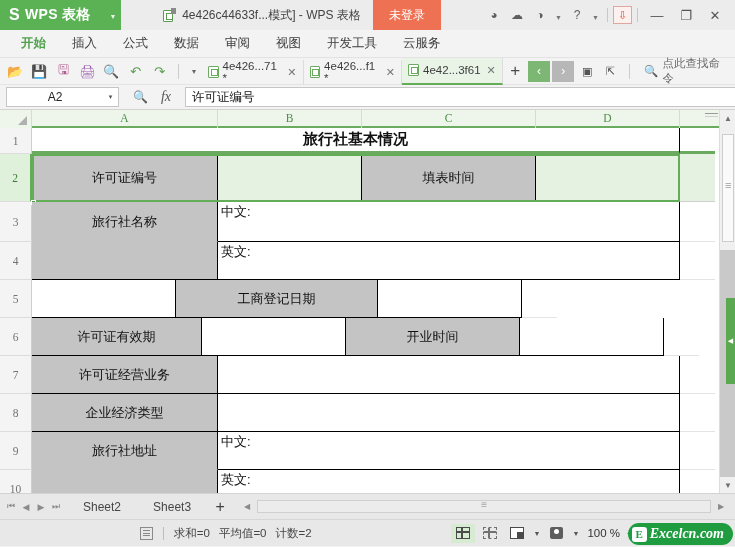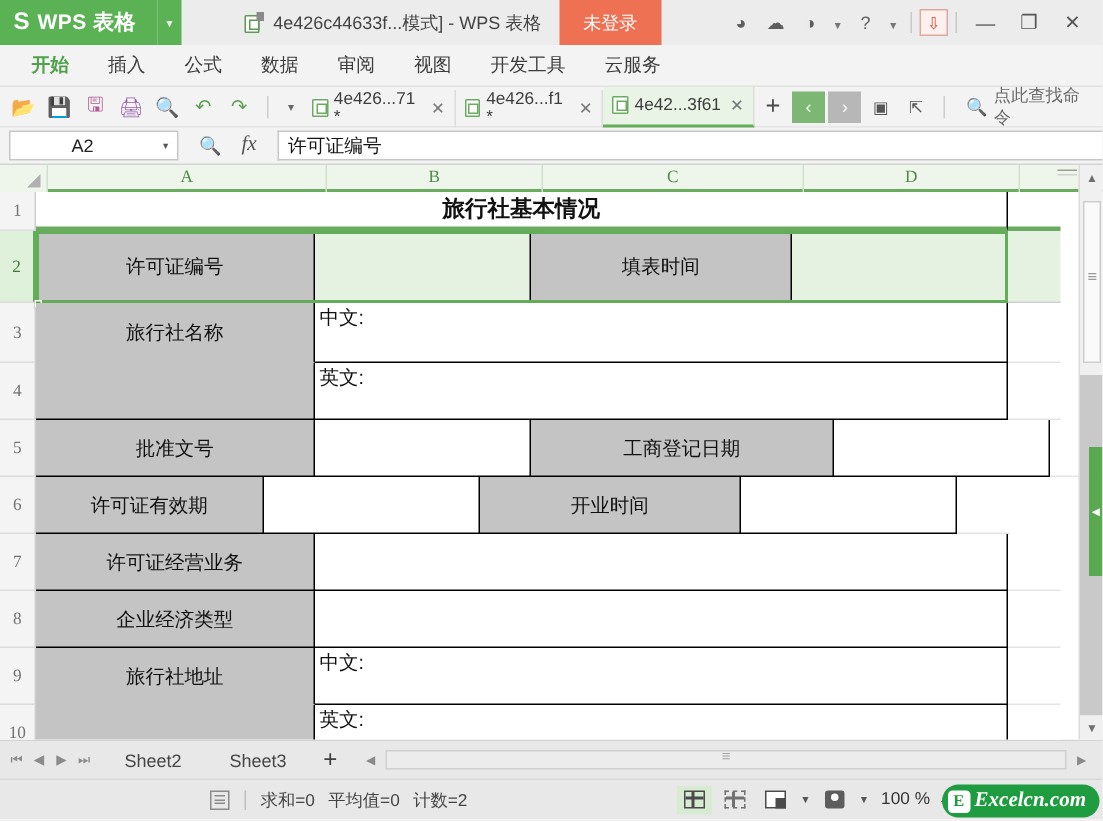--- a/index.html
+++ b/index.html
@@ -501,29 +501,28 @@
           <div class="cell tailcol" style="width:35px;border-bottom:1px solid #e4e4e4;"></div>
         </div>
 
         <div class="srow" style="height:38px">
           <div class="cell center gray" style="width:186px"></div>
           <div class="cell pad" style="width:462px;align-items:flex-start;padding-top:1px;">英文:</div>
           <div class="cell tailcol" style="width:35px;border-bottom:1px solid #e4e4e4;"></div>
         </div>
 
         <div class="srow" style="height:38px">
-          <div class="cell center gray" style="width:186px">批准文号</div>
           <div class="cell" style="width:144px"></div>
           <div class="cell center gray" style="width:202px">工商登记日期</div>
           <div class="cell" style="width:144px"></div>
           <div class="cell tailcol" style="width:35px;border-bottom:1px solid #e4e4e4;"></div>
         </div>
 
         <div class="srow" style="height:38px">
-          <div class="cell center gray" style="width:152px">许可证有效期</div>
+          <div class="cell center gray" style="width:170px">许可证有效期</div>
           <div class="cell" style="width:144px"></div>
           <div class="cell center gray" style="width:174px">开业时间</div>
           <div class="cell" style="width:144px"></div>
           <div class="cell tailcol" style="width:35px;border-bottom:1px solid #e4e4e4;"></div>
         </div>
 
         <div class="srow" style="height:38px">
           <div class="cell center gray" style="width:186px">许可证经营业务</div>
           <div class="cell" style="width:462px"></div>
           <div class="cell tailcol" style="width:35px;border-bottom:1px solid #e4e4e4;"></div>

